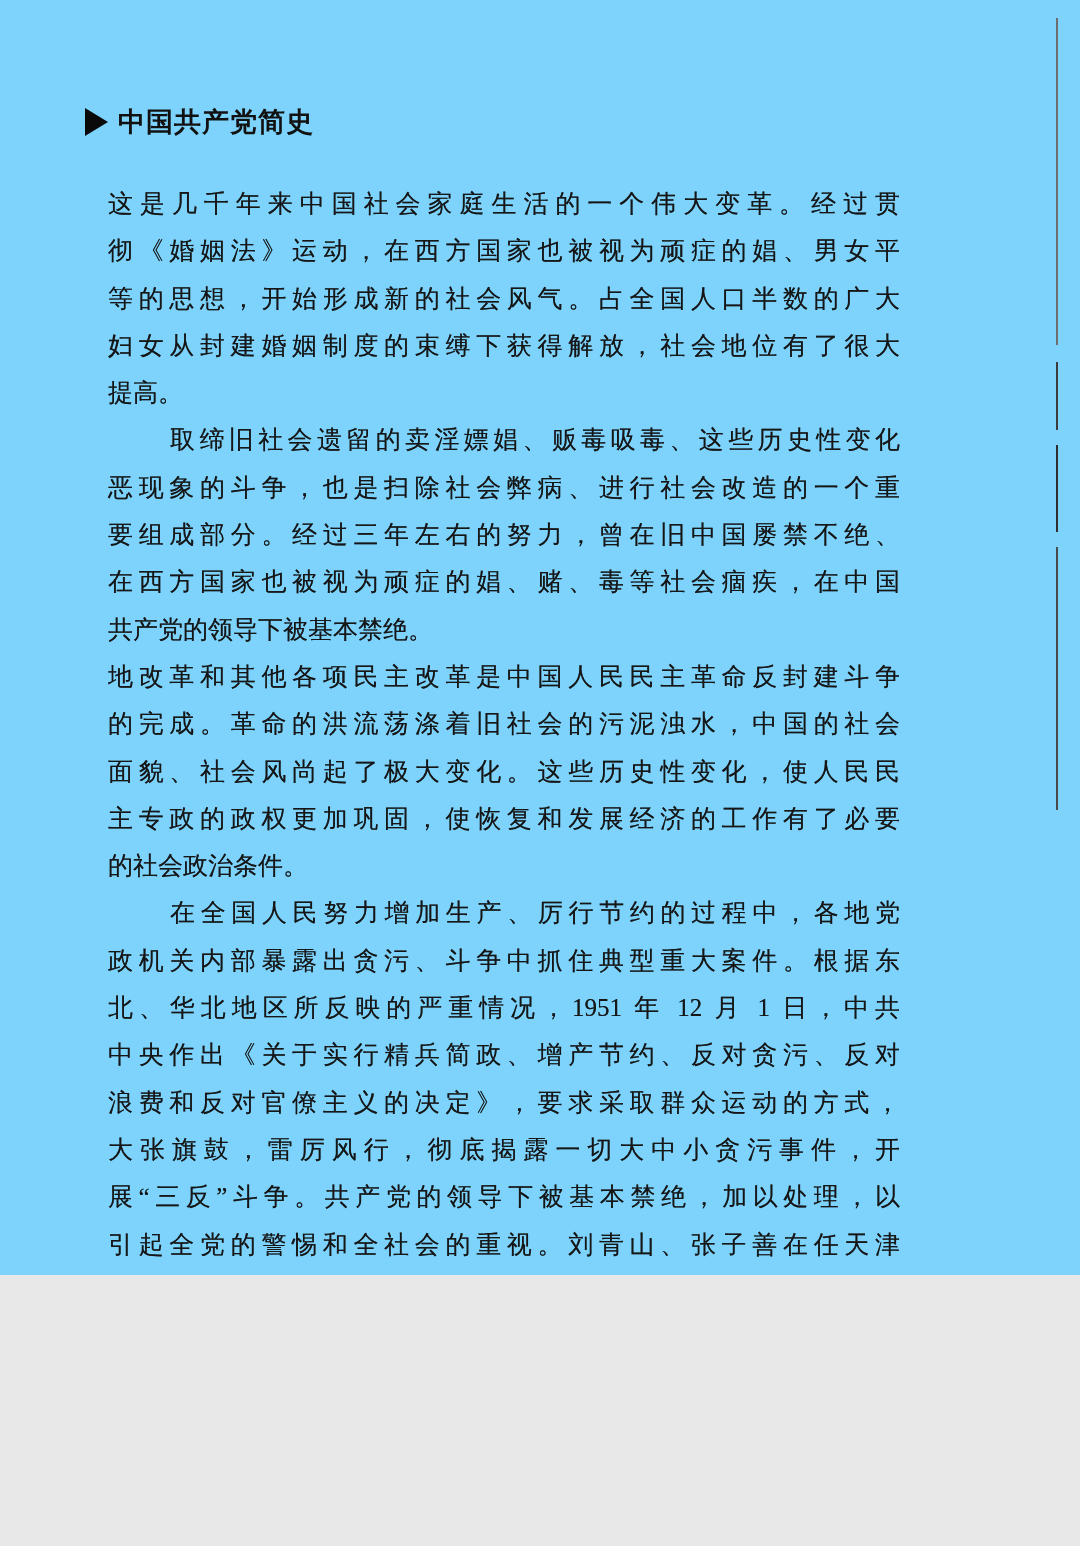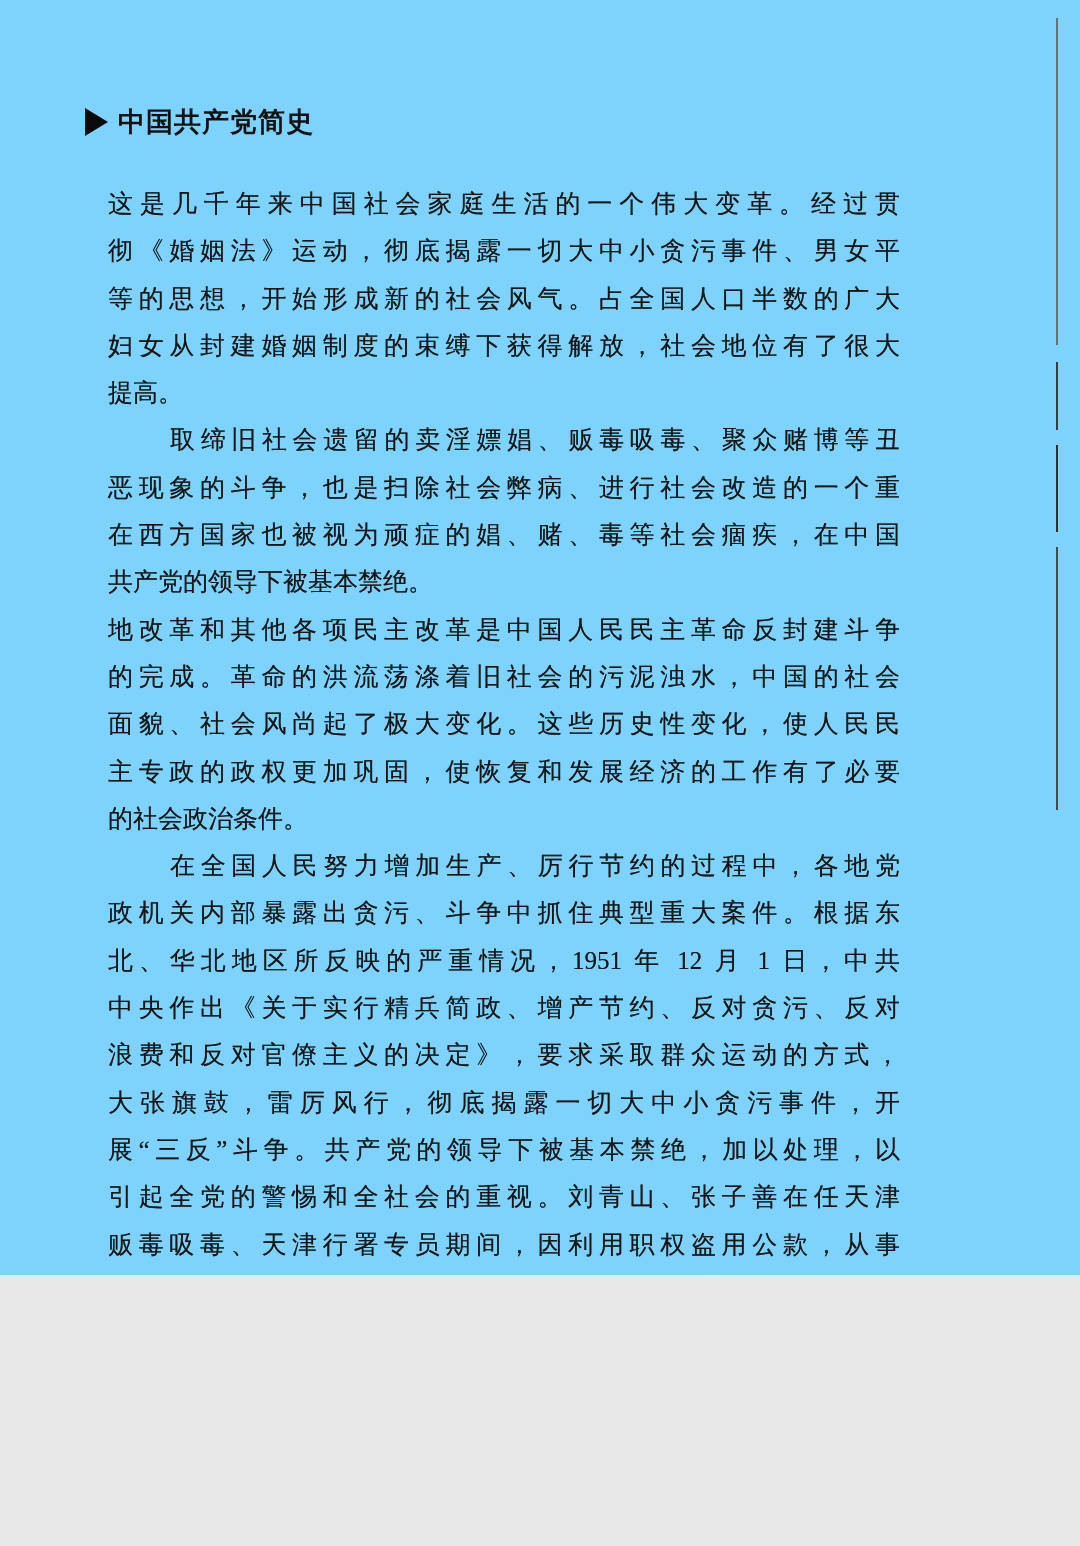--- a/index.html
+++ b/index.html
@@ -92,26 +92,27 @@
 
 <div id="page">
 
   <div id="running-head">
     <span class="tri"></span>
     <span class="head-title">中国共产党简史</span>
   </div>
 
   <div id="body-text">
       <div class="line">这是几千年来中国社会家庭生活的一个伟大变革。经过贯</div>
-      <div class="line">彻《婚姻法》运动，彻底揭露一切大中小贪污事件、男女平</div>
+      <div class="line">彻《婚姻法》运动，在西方国家也被视为顽症的娼、男女平</div>
       <div class="line">等的思想，开始形成新的社会风气。占全国人口半数的广大</div>
       <div class="line">妇女从封建婚姻制度的束缚下获得解放，社会地位有了很大</div>
       <div class="line flush">提高。</div>
-      <div class="line indent">取缔旧社会遗留的卖淫嫖娼、贩毒吸毒、聚众赌博等丑</div>
+      <div class="line indent">取缔旧社会遗留的卖淫嫖娼、贩毒吸毒、这些历史性变化</div>
       <div class="line">恶现象的斗争，也是扫除社会弊病、进行社会改造的一个重</div>
+      <div class="line">要组成部分。经过三年左右的努力，曾在旧中国屡禁不绝、</div>
       <div class="line">在西方国家也被视为顽症的娼、赌、毒等社会痼疾，在中国</div>
       <div class="line flush">共产党的领导下被基本禁绝。</div>
       <div class="line">地改革和其他各项民主改革是中国人民民主革命反封建斗争</div>
       <div class="line">的完成。革命的洪流荡涤着旧社会的污泥浊水，中国的社会</div>
       <div class="line">面貌、社会风尚起了极大变化。这些历史性变化，使人民民</div>
       <div class="line">主专政的政权更加巩固，使恢复和发展经济的工作有了必要</div>
       <div class="line flush">的社会政治条件。</div>
       <div class="line indent">在全国人民努力增加生产、厉行节约的过程中，各地党</div>
       <div class="line">政机关内部暴露出贪污、斗争中抓住典型重大案件。根据东</div>
       <div class="line">北、华北地区所反映的严重情况，1951 年 12 月 1 日，中共</div>

